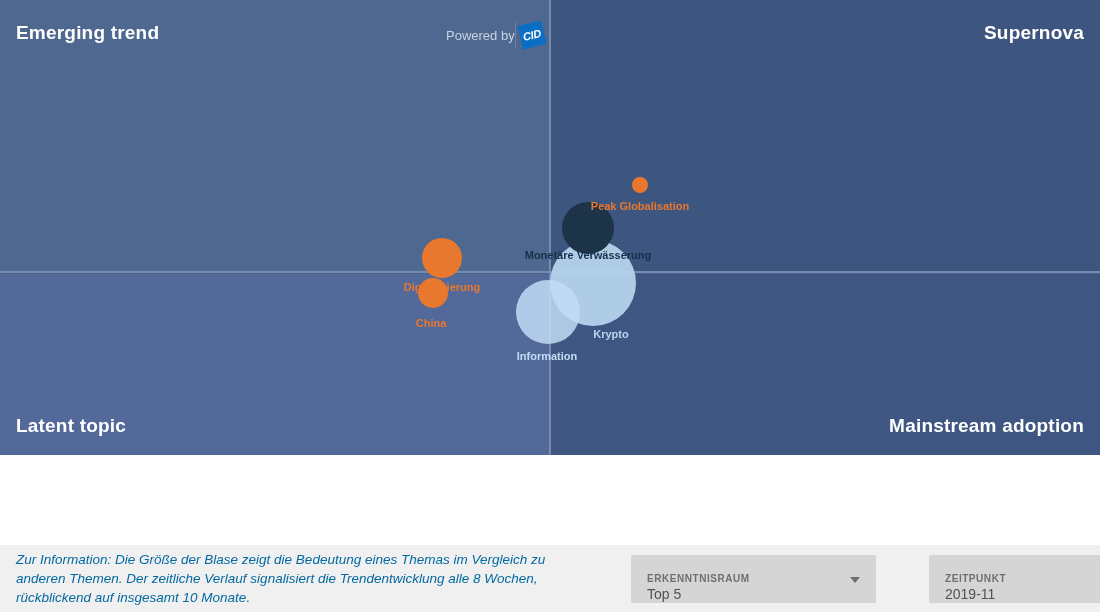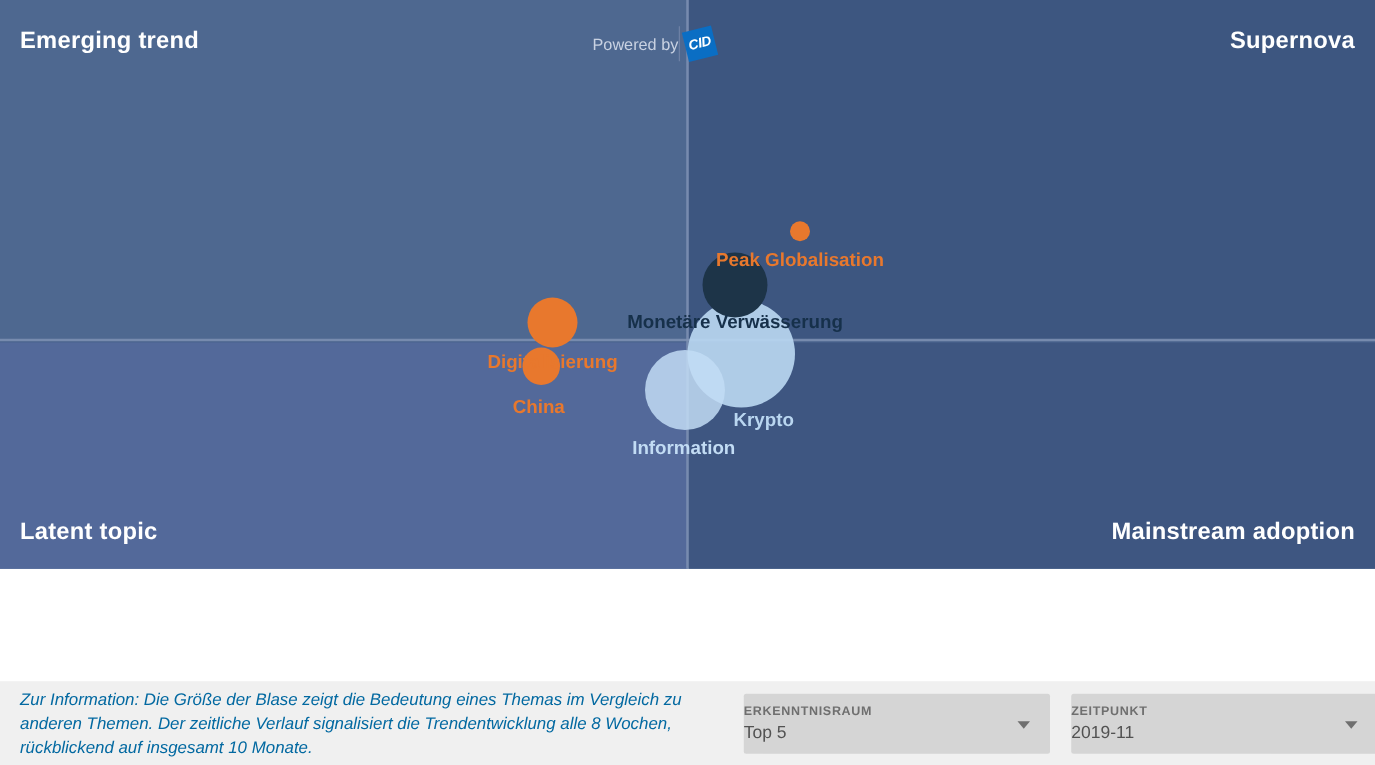--- a/index.html
+++ b/index.html
@@ -70,21 +70,21 @@
     white-space: nowrap;
   }
   .corner-tl { left: 16px;  top: 22px; }
   .corner-tr { right: 16px; top: 22px; }
   .corner-bl { left: 16px;  bottom: 18px; }
   .corner-br { right: 16px; bottom: 18px; }
 
   
   .powered {
     position: absolute;
-    left: 474px;
+    left: 446px;
     top: 20px;
     display: flex;
     align-items: center;
     height: 30px;
   }
   .powered-text {
     color: #c9d2e2;
     font-size: 13px;
     white-space: nowrap;
   }
@@ -125,21 +125,21 @@
     letter-spacing: -.2px;
   }
 
   
   .bubble {
     position: absolute;
     border-radius: 50%;
   }
   .bubble-label {
     position: absolute;
-    font-size: 15px;
+    font-size: 11px;
     font-weight: bold;
     white-space: nowrap;
     transform: translateX(-50%);
   }
 
   
   .footer {
     position: absolute;
     left: 0;
     top: 545px;
@@ -164,24 +164,25 @@
     gap: 17px;
   }
   .select {
     width: 245px;
     height: 48px;
     background: #d5d5d5;
     border-radius: 2px;
     position: relative;
     display: flex;
     flex-direction: column;
-    justify-content: center;
-    padding: 0 0;
+    justify-content: flex-end;
+    padding: 0 16px;
     box-sizing: border-box;
     cursor: pointer;
+    margin-left: 36px;
   }
   .select-label {
     font-size: 10px;
     font-weight: bold;
     color: #6f6f6f;
     letter-spacing: .55px;
     text-transform: uppercase;
     line-height: 13px;
   }
   .select-value {

